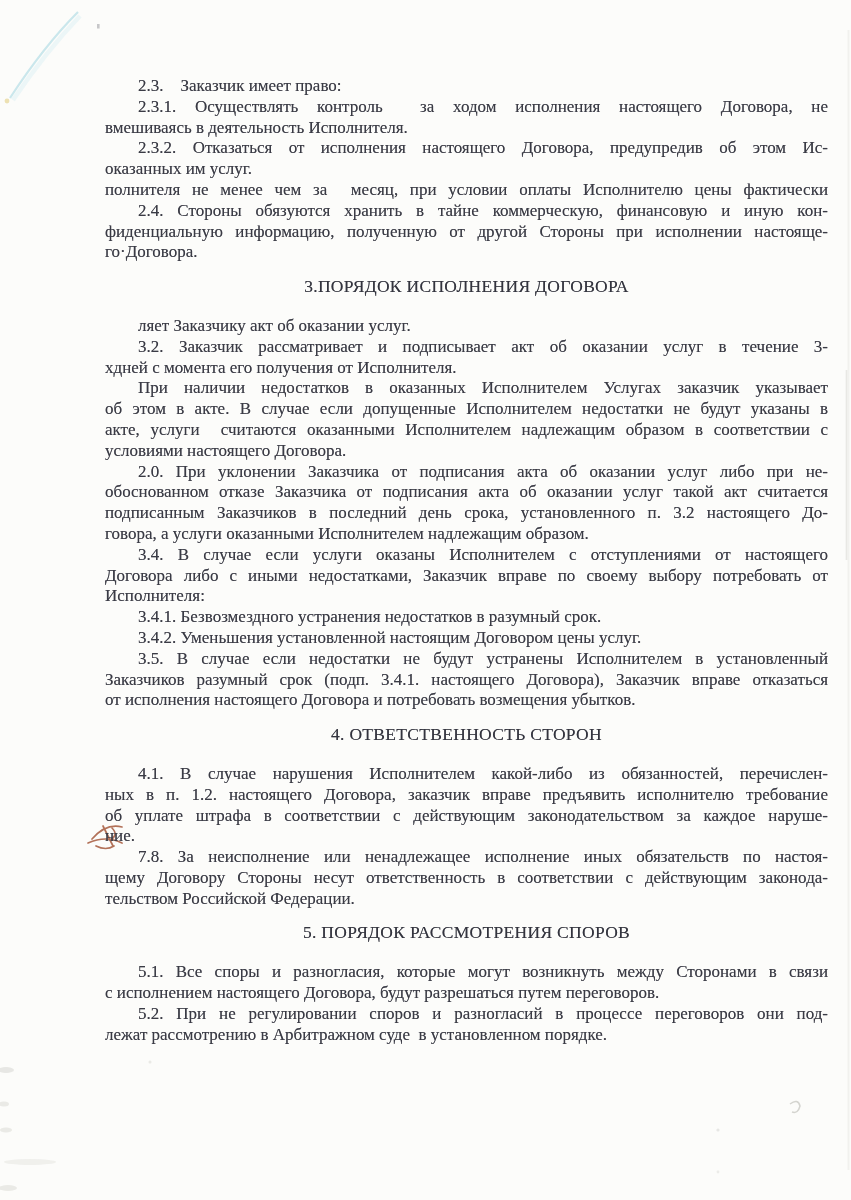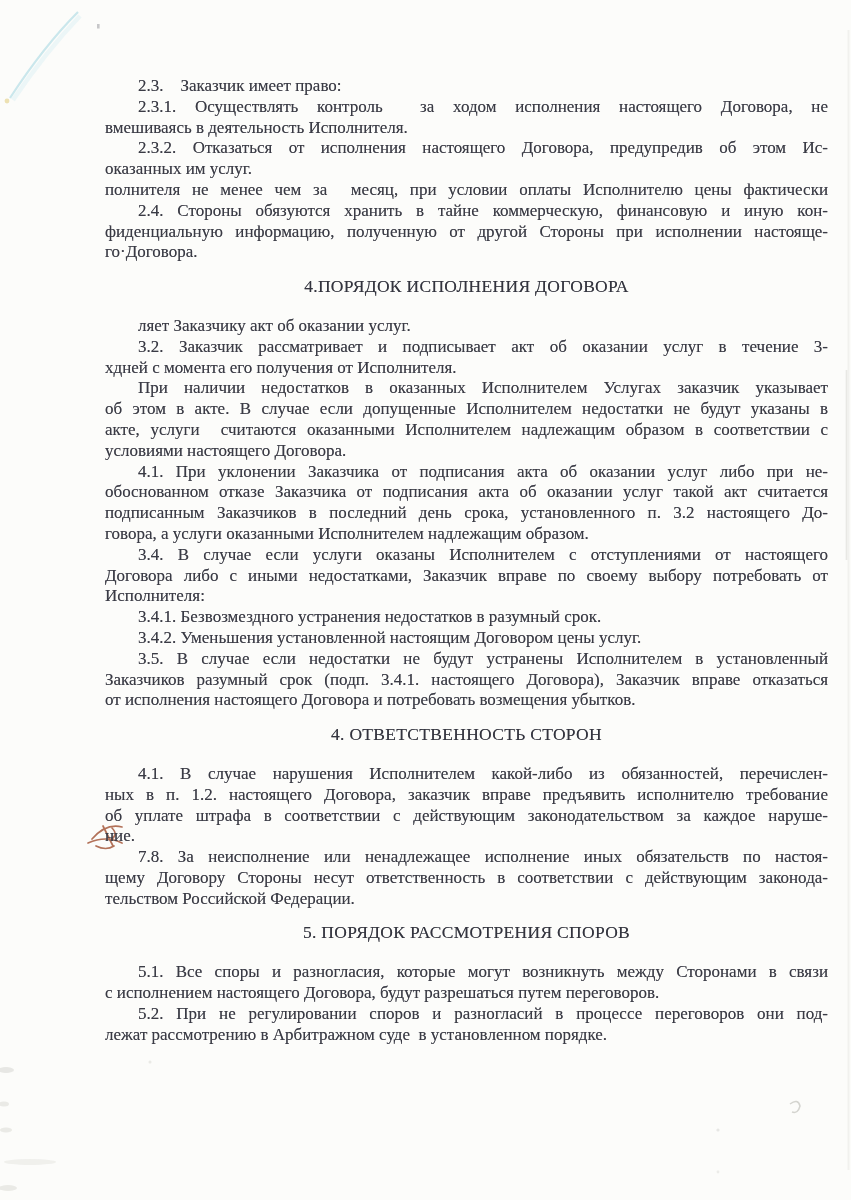--- a/index.html
+++ b/index.html
@@ -94,37 +94,37 @@
         <div class="line jl">2.3.2.&nbsp;Отказаться от исполнения настоящего Договора, предупредив об этом Ис-</div>
         <div class="line ll">оказанных им услуг.</div>
         <div class="line jl">полнителя не менее чем за&nbsp;&nbsp;месяц, при условии оплаты Исполнителю цены фактически</div>
       </div>
     <div class="para">
         <div class="line jl">2.4. Стороны обязуются хранить в тайне коммерческую, финансовую и иную кон-</div>
         <div class="line jl">фиденциальную информацию, полученную от другой Стороны при исполнении настояще-</div>
         <div class="line ll">го·Договора.</div>
       </div>
 
-    <h2 class="heading">4.ПОРЯДОК ИСПОЛНЕНИЯ ДОГОВОРА</h2>
+    <h2 class="heading">3.ПОРЯДОК ИСПОЛНЕНИЯ ДОГОВОРА</h2>
 
     <div class="para">
         <div class="line ll">ляет Заказчику акт об оказании услуг.</div>
       </div>
     <div class="para">
         <div class="line jl">3.2. Заказчик рассматривает и подписывает акт об оказании услуг в течение 3-</div>
         <div class="line ll">хдней с момента его получения от Исполнителя.</div>
       </div>
     <div class="para">
         <div class="line jl">При наличии недостатков в оказанных Исполнителем Услугах заказчик указывает</div>
         <div class="line jl">об этом в акте. В случае если допущенные Исполнителем недостатки не будут указаны в</div>
         <div class="line jl">акте, услуги&nbsp;&nbsp;считаются оказанными Исполнителем надлежащим образом в соответствии с</div>
         <div class="line ll">условиями настоящего Договора.</div>
       </div>
     <div class="para">
-        <div class="line jl">4.1. При уклонении Заказчика от подписания акта об оказании услуг либо при не-</div>
+        <div class="line jl">2.0. При уклонении Заказчика от подписания акта об оказании услуг либо при не-</div>
         <div class="line jl">обоснованном отказе Заказчика от подписания акта об оказании услуг такой акт считается</div>
         <div class="line jl">подписанным Заказчиков в последний день срока, установленного п. 3.2 настоящего До-</div>
         <div class="line ll">говора, а услуги оказанными Исполнителем надлежащим образом.</div>
       </div>
     <div class="para">
         <div class="line jl">3.4. В случае если услуги оказаны Исполнителем с отступлениями от настоящего</div>
         <div class="line jl">Договора либо с иными недостатками, Заказчик вправе по своему выбору потребовать от</div>
         <div class="line ll">Исполнителя:</div>
       </div>
     <div class="para">

